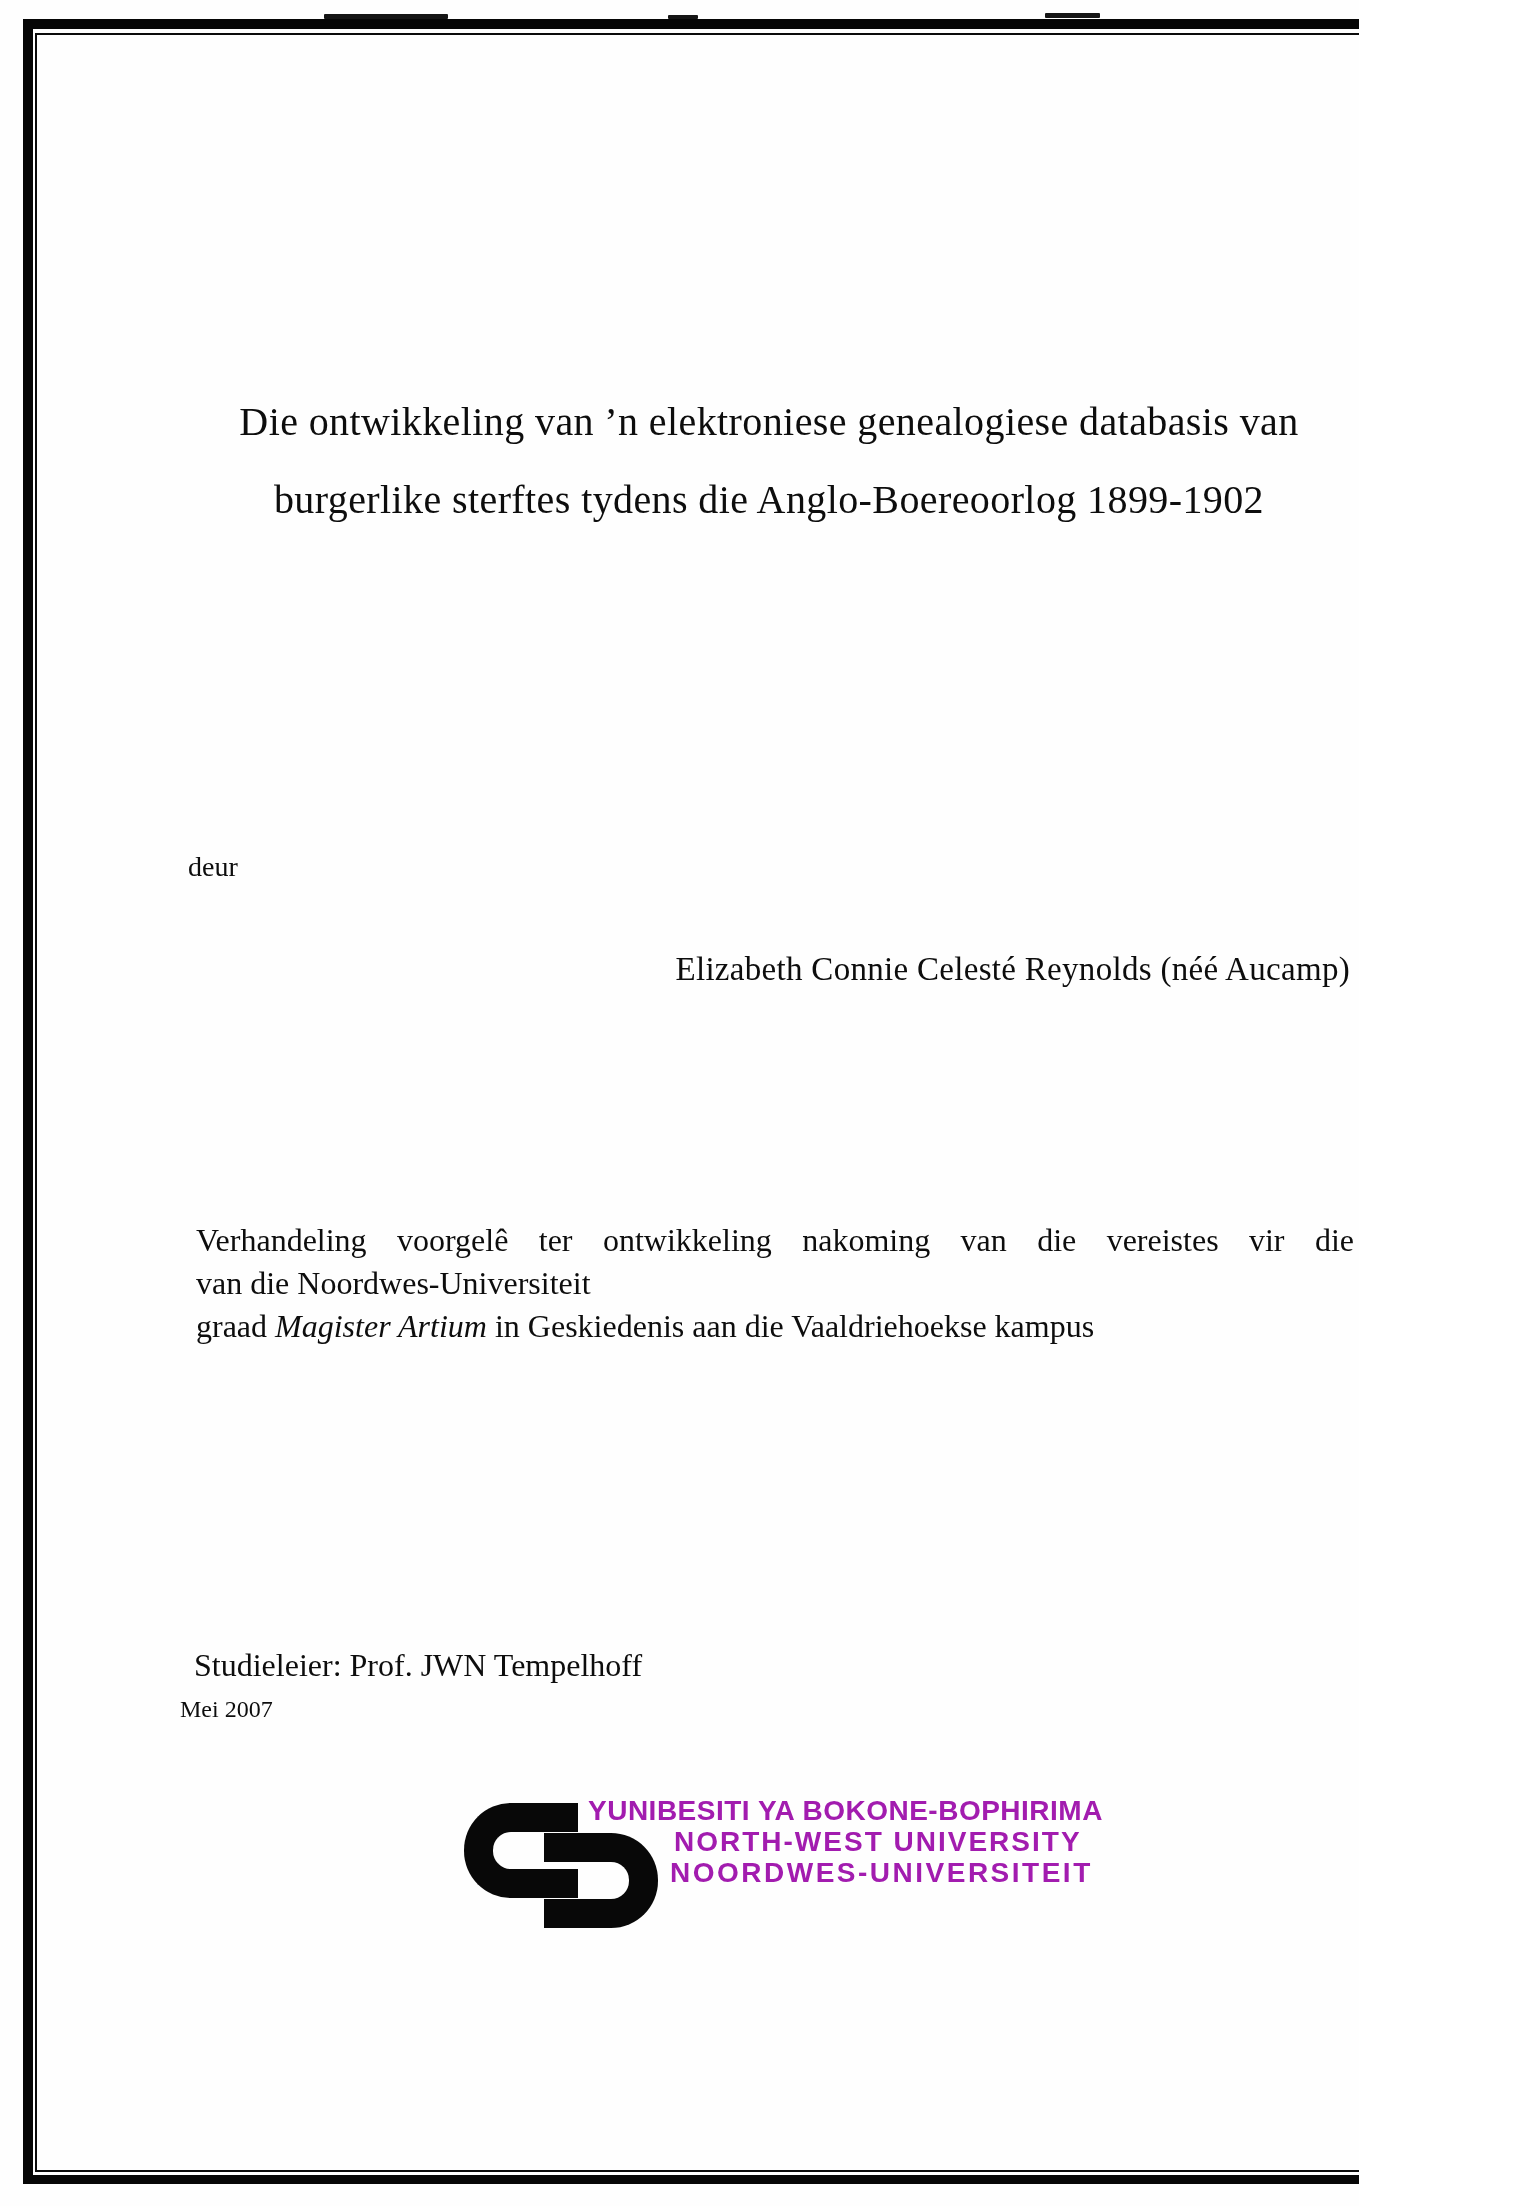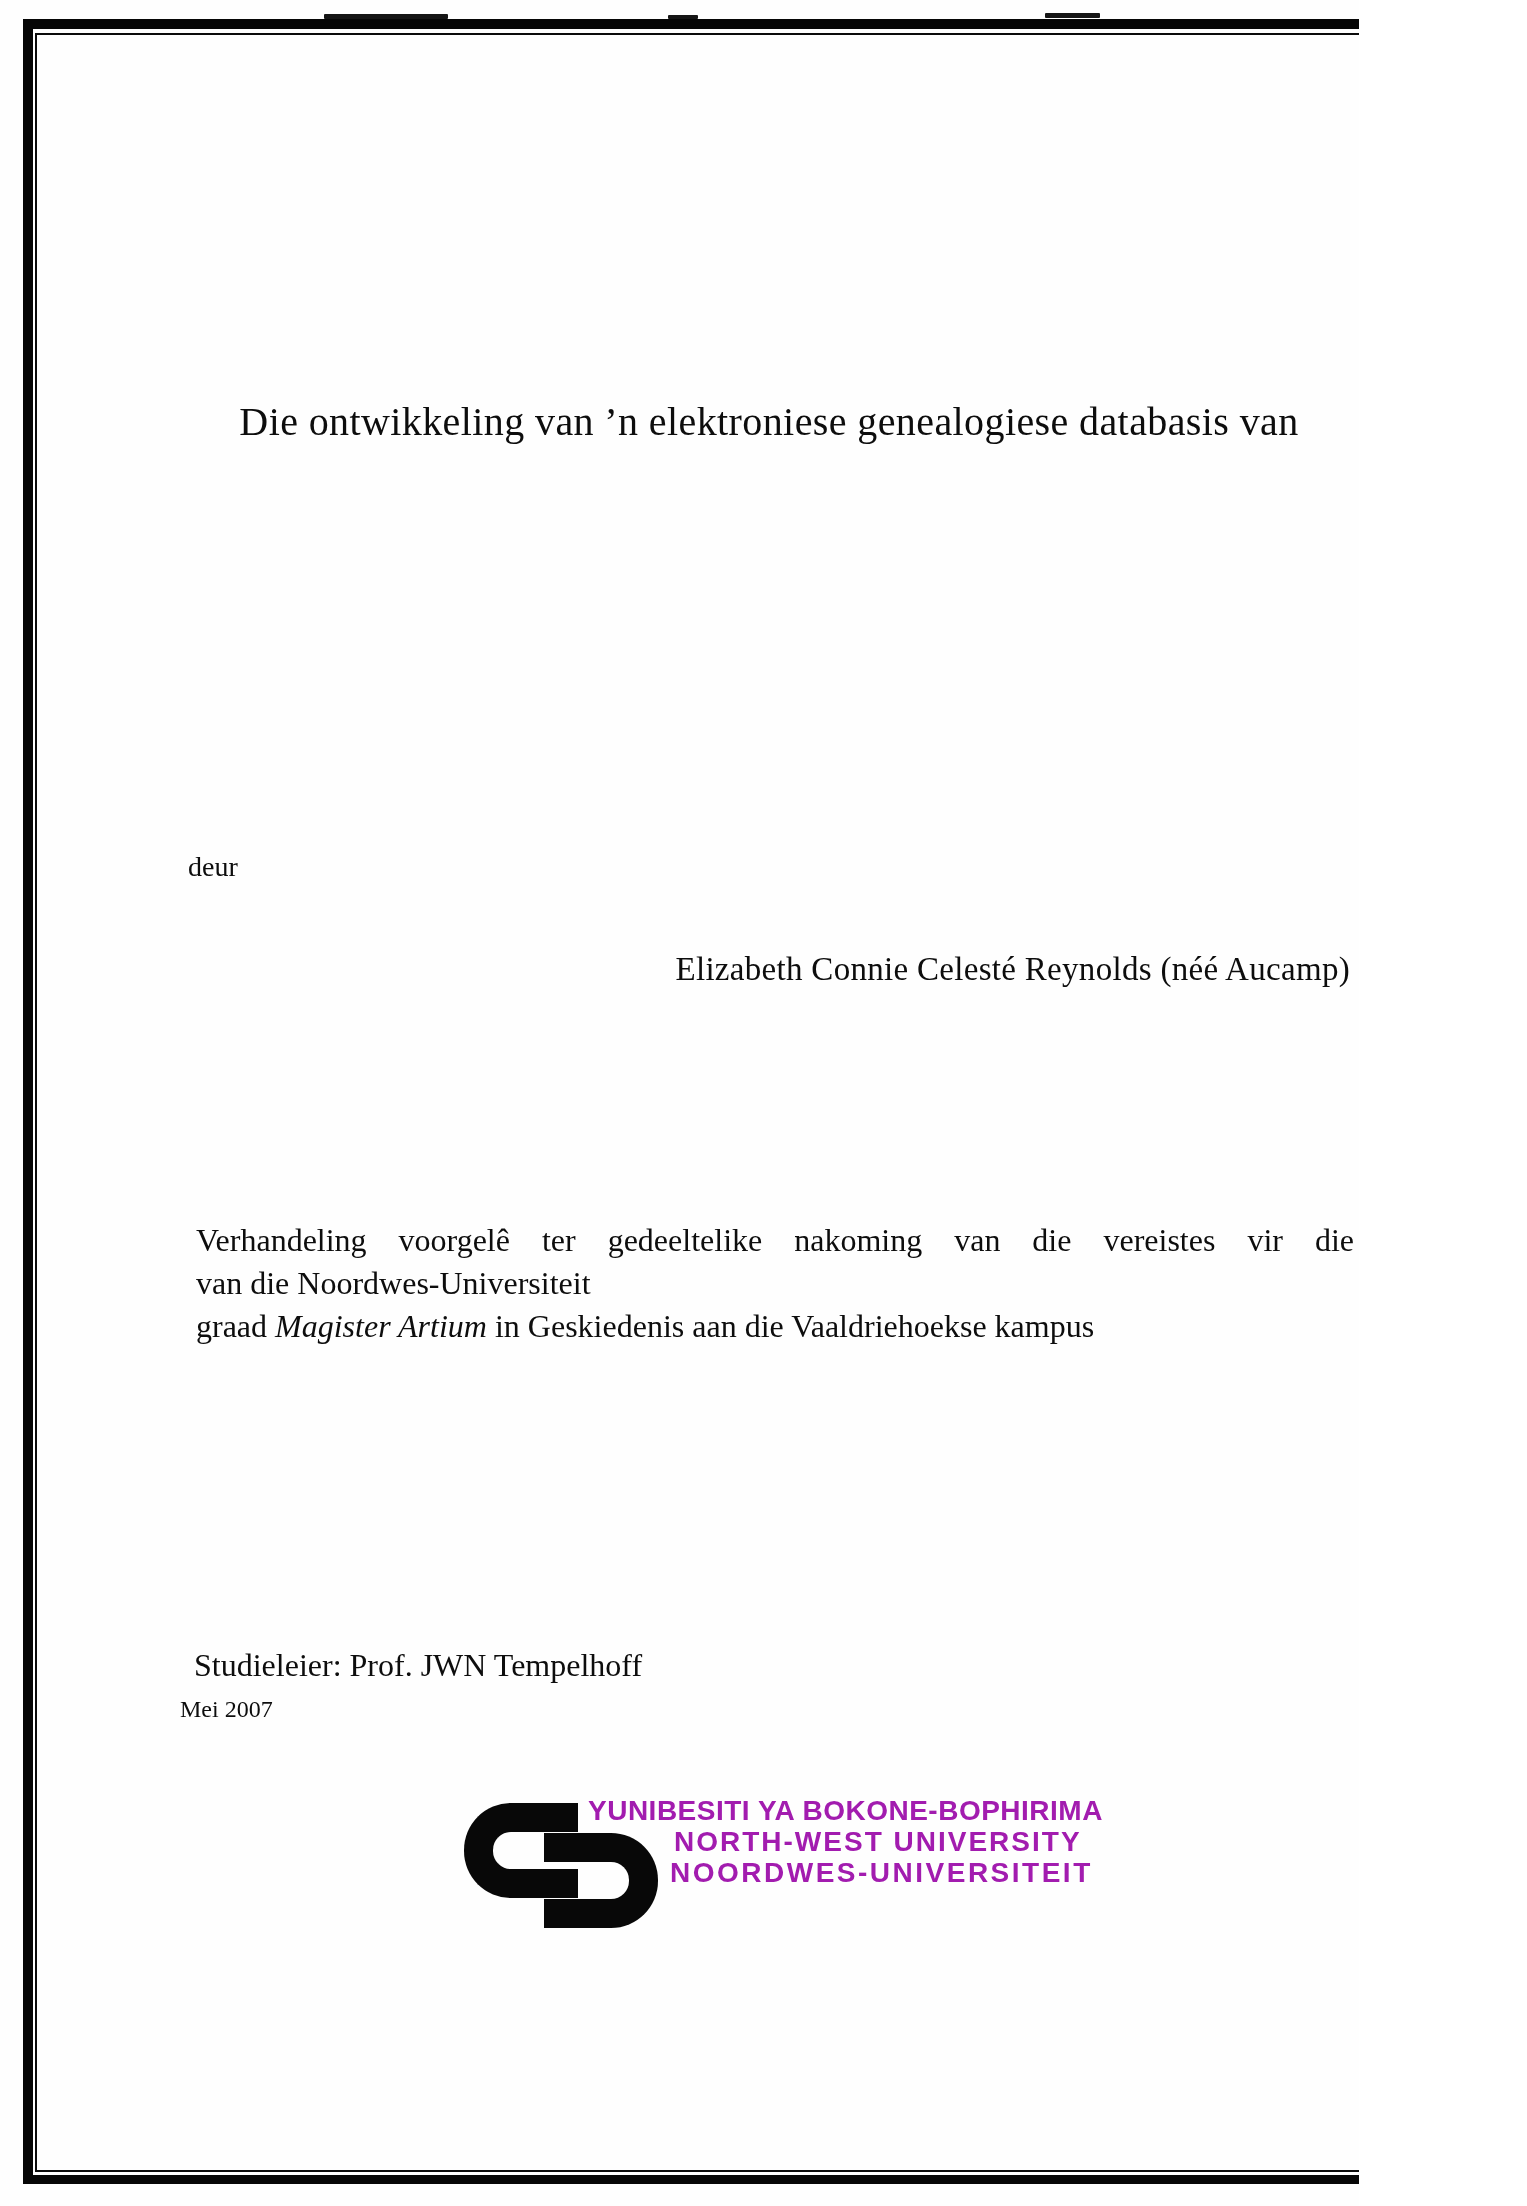--- a/index.html
+++ b/index.html
@@ -94,28 +94,29 @@
   <div class="frame-outer"></div>
   <div class="frame-inner"></div>
 
   <div class="artifact a1"></div>
   <div class="artifact a2"></div>
   <div class="artifact a3"></div>
   <div class="artifact a4"></div>
 
   <div class="title">
     <div>Die ontwikkeling van ’n elektroniese genealogiese databasis van</div>
+    <div>burgerlike sterftes tydens die Anglo-Boereoorlog 1899-1902</div>
   </div>
 
   <div class="byline">deur</div>
 
   <div class="author">Elizabeth Connie Celesté Reynolds (néé Aucamp)</div>
 
   <div class="desc">
-    <div class="justify-line">Verhandeling voorgelê ter gedeeltelike nakoming van die vereistes vir die</div>
+    <div class="justify-line">Verhandeling voorgelê ter ontwikkeling nakoming van die vereistes vir die</div>
     <div>van die Noordwes-Universiteit</div>
     <div><span>graad </span><span class="it">Magister Artium</span><span> in Geskiedenis aan die Vaaldriehoekse kampus</span></div>
   </div>
 
   <div class="supervisor">Studieleier: Prof. JWN Tempelhoff</div>
   <div class="date">Mei 2007</div>
 
   <div class="logo-mark">
     <div class="link-c"></div>
     <div class="link-d"></div>

